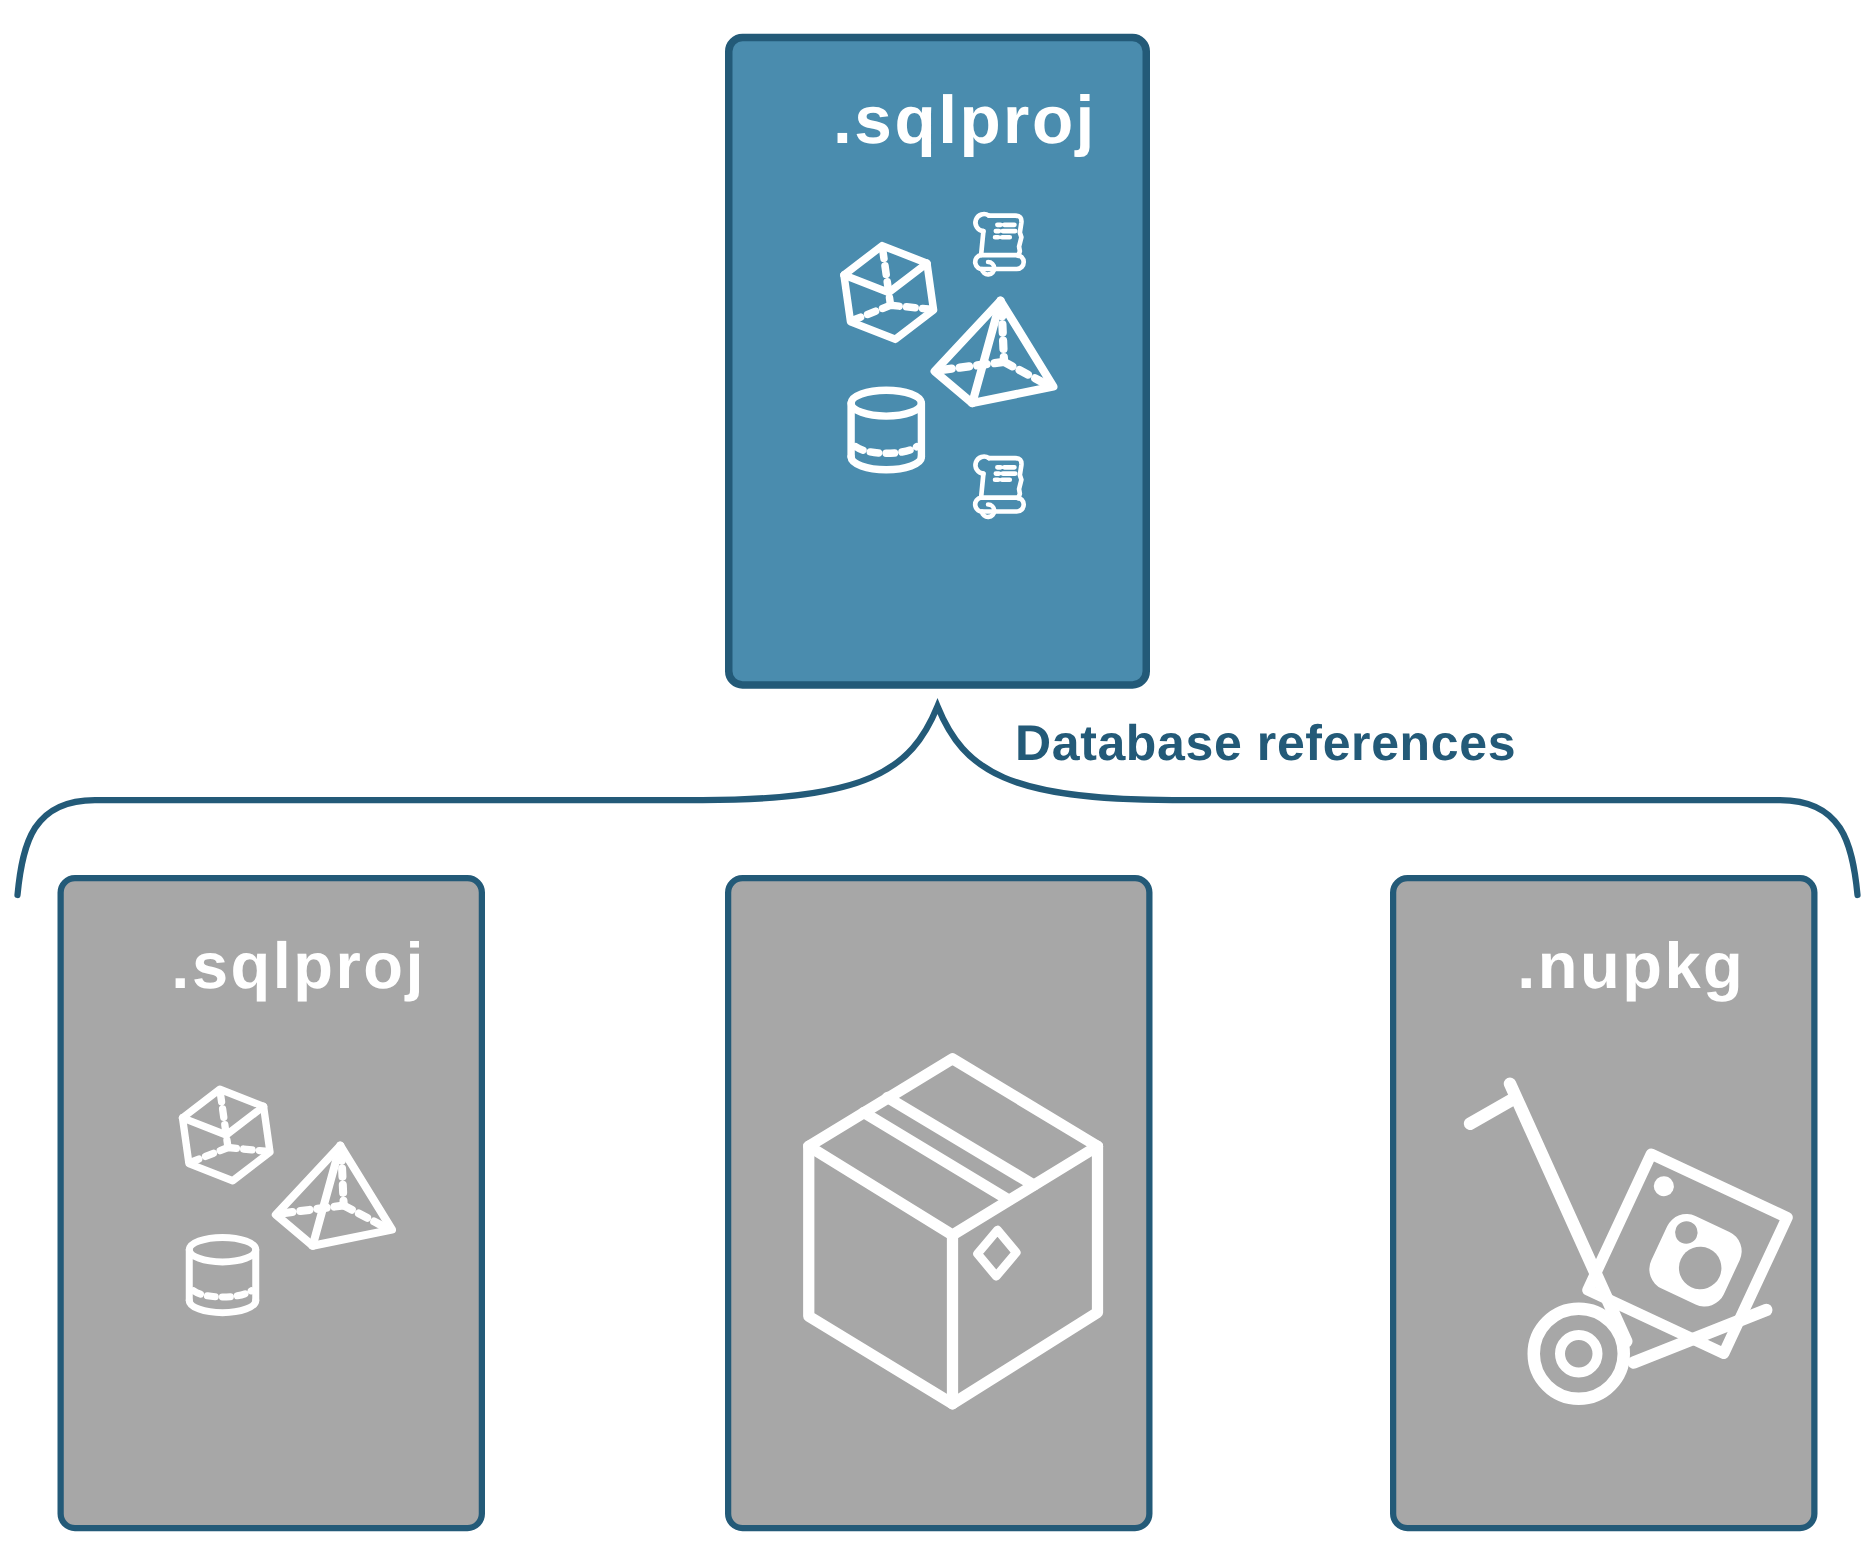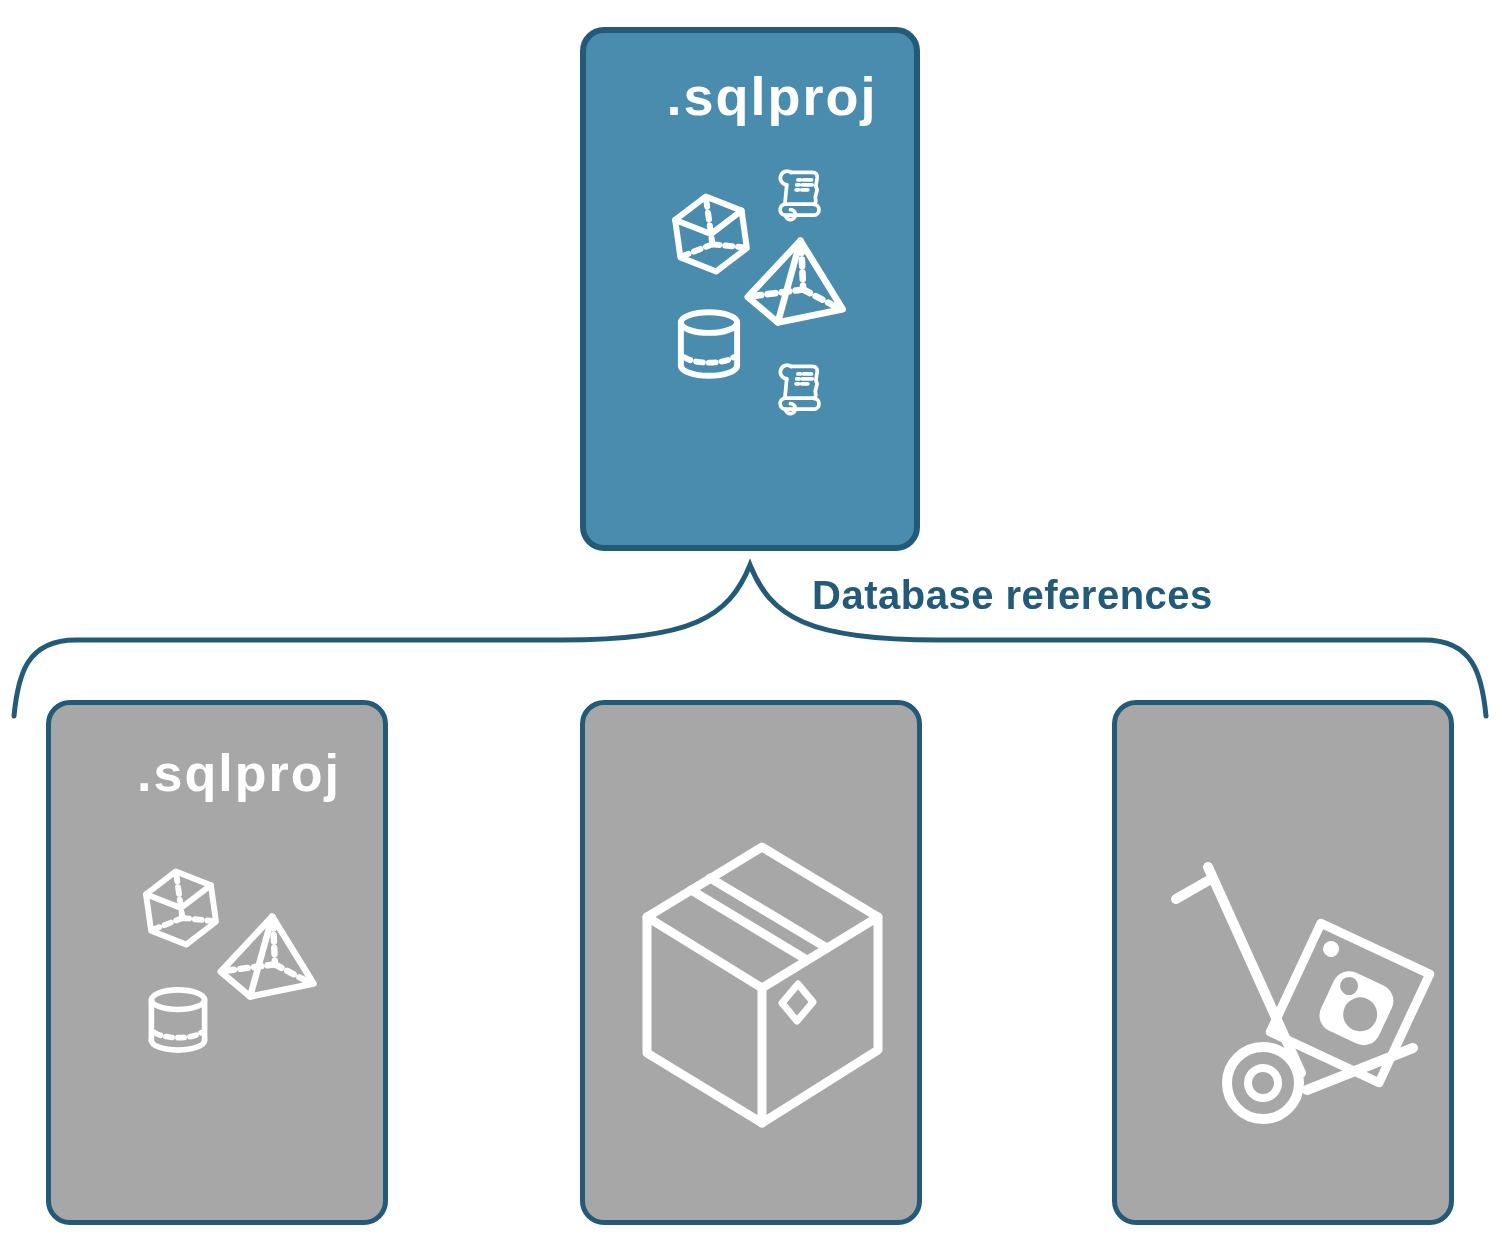--- a/index.html
+++ b/index.html
@@ -1,17 +1,17 @@
 <!DOCTYPE html>
 <html style="--blue: #4a8cae; --border: #235a78; --gray: #a7a7a7;"><head>
 <meta charset="utf-8">
 <style>
   html,body{margin:0;padding:0;width:1500px;height:1250px;background:#ffffff;overflow:hidden;}
   body{position:relative;font-family:"Liberation Sans", sans-serif;}
-  .node{position:absolute;box-sizing:border-box;border-radius:24px;padding-left:44px;}
+  .node{position:absolute;box-sizing:border-box;border-radius:14px;padding-left:44px;}
   .node-root{left:580px;top:27px;width:340px;height:524px;background:var(--blue);border:6px solid var(--border);}
   .node-child{width:342px;height:525px;top:700px;background:var(--gray);border:5px solid var(--border);}
   #child-sqlproj{left:46px;}
   #child-dacpac{left:580px;}
   #child-nupkg{left:1112px;}
   .node-title{display:block;text-align:center;color:#ffffff;font-weight:bold;font-size:54px;letter-spacing:2px;line-height:1;}
   .node-root .node-title{padding-top:36px;}
   .node-child .node-title{padding-top:42px;font-size:52px;}
   .icon-cluster{position:absolute;}
   svg{display:block;}
@@ -85,20 +85,21 @@
       <path d="M122,7 L238,77 L238,210 L122,283 L7,213 L7,77 Z"></path>
       <path d="M7,77 L122,148 L238,77"></path>
       <path d="M122,148 L122,283"></path>
       <path d="M70,38 L187,108 M51,50 L167,120"></path>
       <path d="M142,163 L158,144 L173,162 L157,181 Z" stroke-width="7"></path>
     </g>
   </svg>
 </div>
 
 <div class="node node-child" id="child-nupkg">
+  <span class="node-title">.nupkg</span>
   <svg class="icon-cluster" style="left:50px;top:148px" width="280" height="285" viewBox="0 0 280 285">
     <g class="wire" stroke-width="10">
       <path d="M41,14 L134,220"></path>
       <path d="M44,26 L9,46"></path>
       <path d="M140,237 L246,195"></path>
       <circle cx="96" cy="230" r="36"></circle>
       <circle cx="96" cy="230" r="15" stroke-width="8"></circle>
     </g>
     <g transform="translate(183,150) rotate(25)">
       <rect x="-60" y="-60" width="120" height="120" fill="none" stroke="#ffffff" stroke-width="9" stroke-linejoin="round"></rect>

